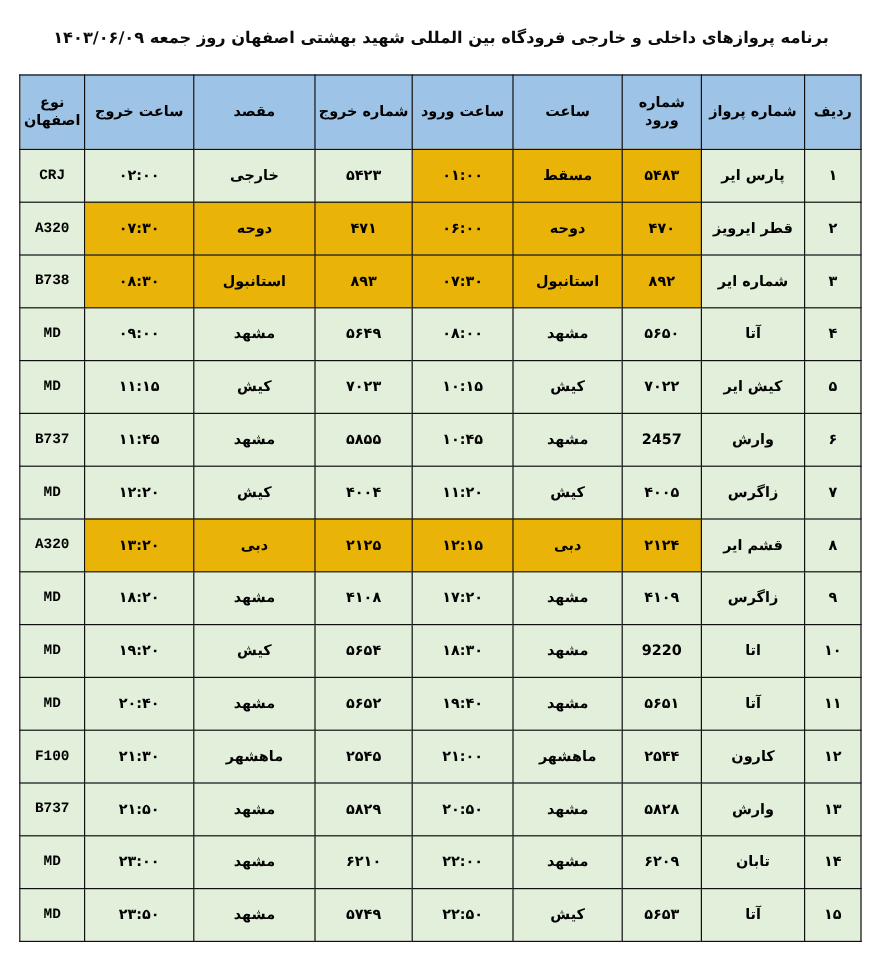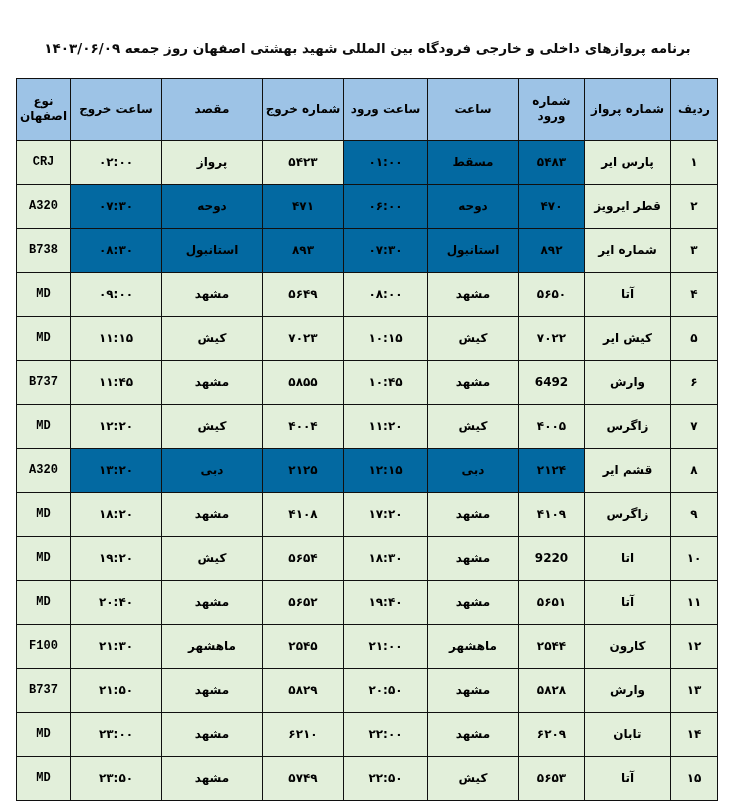--- a/index.html
+++ b/index.html
@@ -21,21 +21,21 @@
     position: relative;
     box-sizing: border-box;
   }
   #page-title {
     text-align: center;
     font-size: 13.5px;
     font-weight: bold;
     color: #0b0b0b;
     letter-spacing: 0;
     line-height: 1.3;
-    padding: 40px 14px 0 14px;
+    padding: 24px 14px 0 14px;
     direction: rtl;
   }
   #flight-table-wrap {
     padding: 20px 17px 0 17px;
     box-sizing: border-box;
   }
   table#flight-table {
     width: 701px;
     border-collapse: collapse;
     table-layout: fixed;
@@ -61,21 +61,21 @@
   }
   th.header-tall-top {
     vertical-align: top;
     padding-top: 9px;
   }
   tbody td {
     height: 44px;
     background: #e2efda;
   }
   tbody td.hl {
-    background: #0369a1;
+    background: #eab308;
   }
   td.latin {
     font-family: Liberation Mono, monospace;
     font-size: 13.5px;
     font-weight: bold;
     direction: ltr;
   }
   td.num, td.time {
     font-size: 12.5px;
   }
@@ -124,21 +124,21 @@
         </tr>
       </thead>
       <tbody id="flight-table-body">
           <tr>
             <td class="num">۱</td>
             <td>پارس ایر</td>
             <td class="num hl">۵۴۸۳</td>
             <td class="hl">مسقط</td>
             <td class="time hl">۰۱:۰۰</td>
             <td class="num">۵۴۲۳</td>
-            <td>پرواز</td>
+            <td>خارجی</td>
             <td class="time">۰۲:۰۰</td>
             <td class="latin">CRJ</td>
           </tr>
           <tr>
             <td class="num">۲</td>
             <td>قطر ایرویز</td>
             <td class="num hl">۴۷۰</td>
             <td class="hl">دوحه</td>
             <td class="time hl">۰۶:۰۰</td>
             <td class="num hl">۴۷۱</td>
@@ -175,21 +175,21 @@
             <td>کیش</td>
             <td class="time">۱۰:۱۵</td>
             <td class="num">۷۰۲۳</td>
             <td>کیش</td>
             <td class="time">۱۱:۱۵</td>
             <td class="latin">MD</td>
           </tr>
           <tr>
             <td class="num">۶</td>
             <td>وارش</td>
-            <td class="num">6492</td>
+            <td class="num">2457</td>
             <td>مشهد</td>
             <td class="time">۱۰:۴۵</td>
             <td class="num">۵۸۵۵</td>
             <td>مشهد</td>
             <td class="time">۱۱:۴۵</td>
             <td class="latin">B737</td>
           </tr>
           <tr>
             <td class="num">۷</td>
             <td>زاگرس</td>

